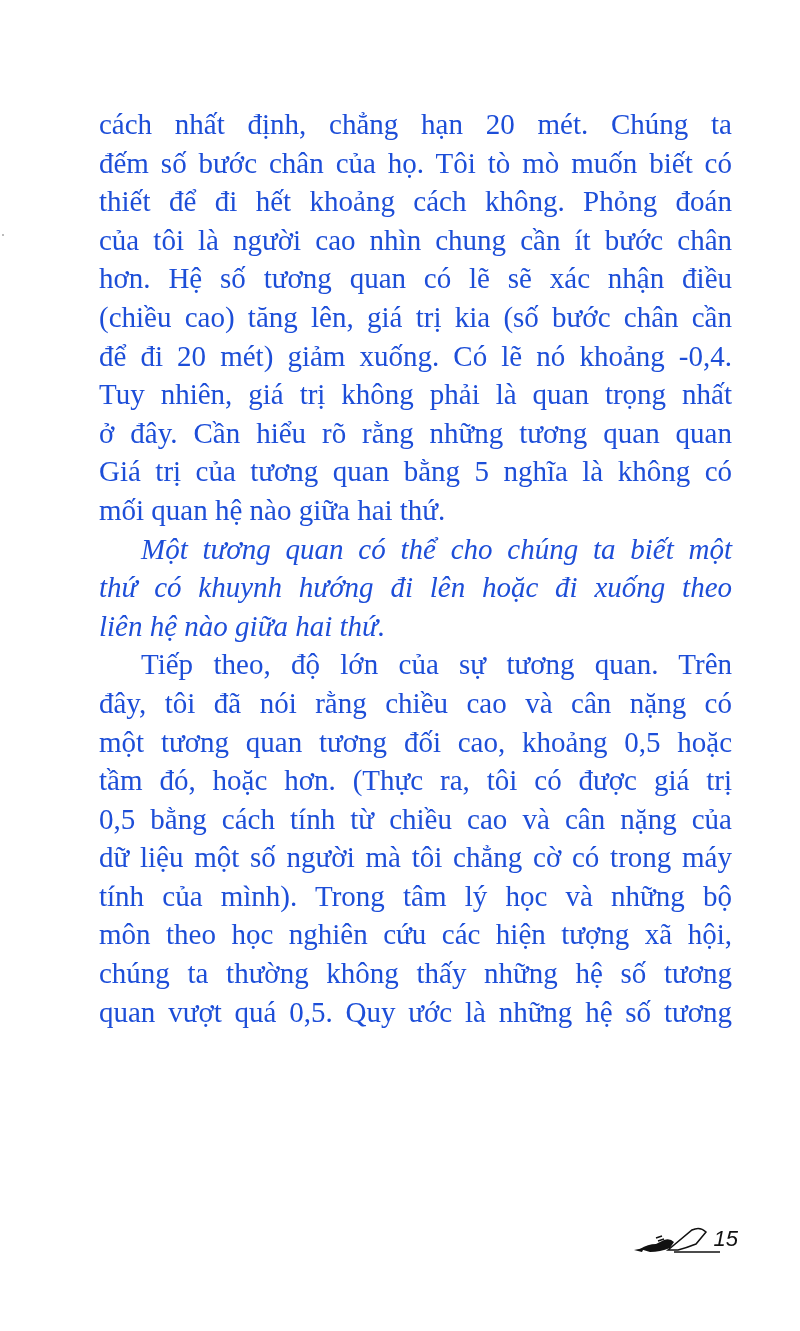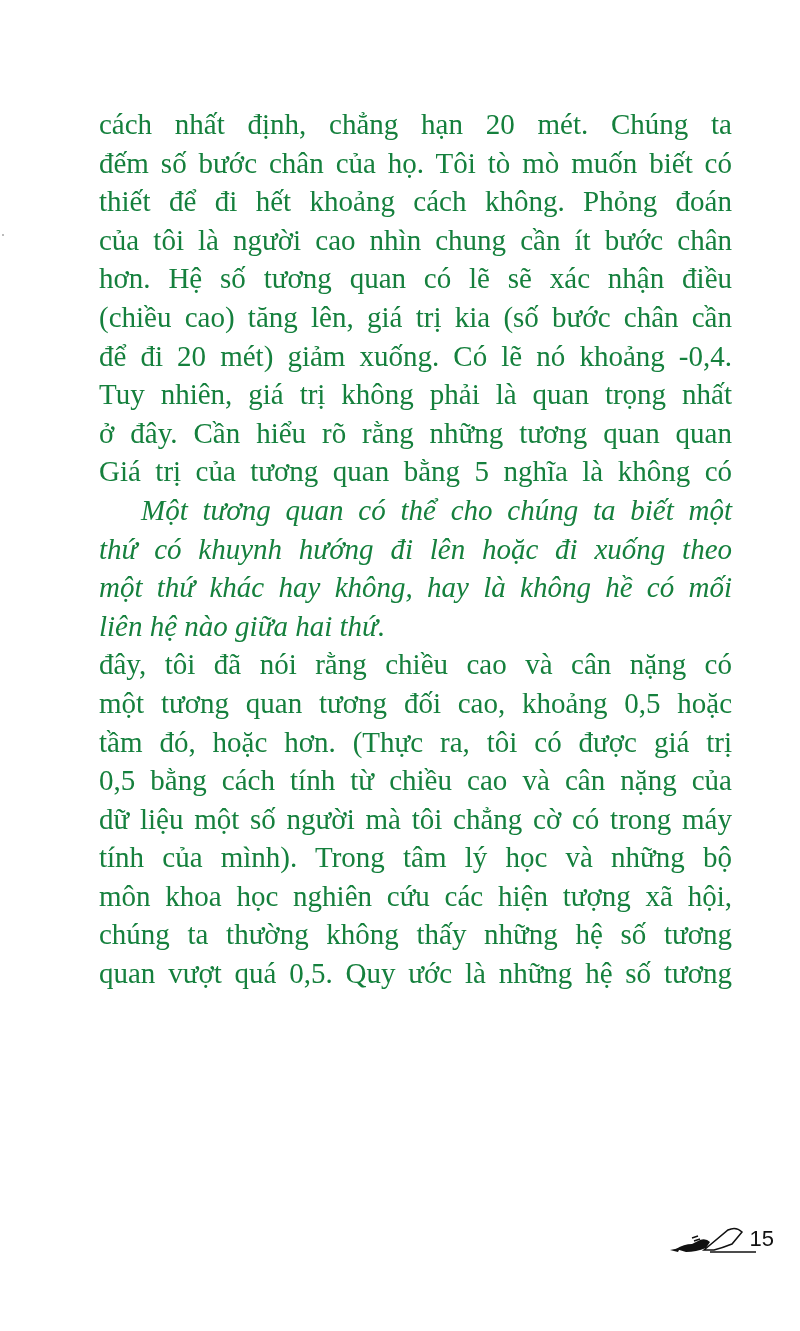--- a/index.html
+++ b/index.html
@@ -1,27 +1,27 @@
 <!DOCTYPE html>
 <html><head>
   <meta charset="utf-8">
   <style>
     html, body { margin: 0; padding: 0; background: #ffffff; }
     body { width: 800px; height: 1331px; position: relative; overflow: hidden; }
     .page {
       position: absolute; left: 99px; top: 105px; width: 633px;
       font-family: "Liberation Serif", "DejaVu Serif", serif;
-      font-size: 29px; line-height: 38.6px; color: #15803d;
+      font-size: 29px; line-height: 38.6px; color: #1d4ed8;
     }
     .line { display: block; white-space: nowrap; text-align: justify; text-align-last: justify; height: 38.6px; }
     .line.last { text-align-last: left; }
     .indent { padding-left: 42px; }
     .italic { font-style: italic; }
     .footer {
-      position: absolute; left: 666px; top: 1222px; width: 110px; height: 40px;
+      position: absolute; left: 630px; top: 1222px; width: 110px; height: 40px; font-style: italic;
     }
     .page-num {
       position: absolute; right: 2px; top: 4px;
       font-family: "Liberation Sans", "DejaVu Sans", sans-serif;
       font-size: 22px; color: #111;
     }
     .ornament { position: absolute; left: 0; top: 0; }
     .margin-mark { position: absolute; left: 2px; top: 234px; width: 2px; height: 2px; background: #bbb; }
   </style>
 </head>
@@ -34,37 +34,38 @@
     <span class="line">cách nhất định, chẳng hạn 20 mét. Chúng ta</span>
     <span class="line">đếm số bước chân của họ. Tôi tò mò muốn biết có</span>
     <span class="line">thiết để đi hết khoảng cách không. Phỏng đoán</span>
     <span class="line">của tôi là người cao nhìn chung cần ít bước chân</span>
     <span class="line">hơn. Hệ số tương quan có lẽ sẽ xác nhận điều</span>
     <span class="line">(chiều cao) tăng lên, giá trị kia (số bước chân cần</span>
     <span class="line">để đi 20 mét) giảm xuống. Có lẽ nó khoảng -0,4.</span>
     <span class="line">Tuy nhiên, giá trị không phải là quan trọng nhất</span>
     <span class="line">ở đây. Cần hiểu rõ rằng những tương quan quan</span>
     <span class="line">Giá trị của tương quan bằng 5 nghĩa là không có</span>
+    <span class="line last">mối quan hệ nào giữa hai thứ.</span>
   </div>
 
   <div class="italic">
     <span class="line indent">Một tương quan có thể cho chúng ta biết một</span>
     <span class="line">thứ có khuynh hướng đi lên hoặc đi xuống theo</span>
-    <span class="line">một thứ khác hay không, hay là không hề có mối</span>
     <span class="line last">liên hệ nào giữa hai thứ.</span>
   </div>
 
   <div>
+    <span class="line indent">Tiếp theo, độ lớn của sự tương quan. Trên</span>
     <span class="line">đây, tôi đã nói rằng chiều cao và cân nặng có</span>
     <span class="line">một tương quan tương đối cao, khoảng 0,5 hoặc</span>
     <span class="line">tầm đó, hoặc hơn. (Thực ra, tôi có được giá trị</span>
     <span class="line">0,5 bằng cách tính từ chiều cao và cân nặng của</span>
     <span class="line">dữ liệu một số người mà tôi chẳng cờ có trong máy</span>
     <span class="line">tính của mình). Trong tâm lý học và những bộ</span>
-    <span class="line">môn khoa học nghiên cứu các hiện tượng xã hội,</span>
+    <span class="line">môn theo học nghiên cứu các hiện tượng xã hội,</span>
     <span class="line">chúng ta thường không thấy những hệ số tương</span>
     <span class="line">quan vượt quá 0,5. Quy ước là những hệ số tương</span>
   </div>
 </div>
 
 <div class="footer">
   <svg class="ornament" width="90" height="34" viewBox="0 0 90 34">
     <path d="M38 28 L62 8 Q70 4 76 10 L66 22 Q56 26 48 28 Z" fill="#fff" stroke="#111" stroke-width="1.5"></path>
     <path d="M10 27 Q18 22 26 22 L34 18 Q40 16 44 20 L40 26 Q30 30 20 30 Z" fill="#111"></path>
     <path d="M4 28 L14 26 L12 30 Z" fill="#111"></path>

